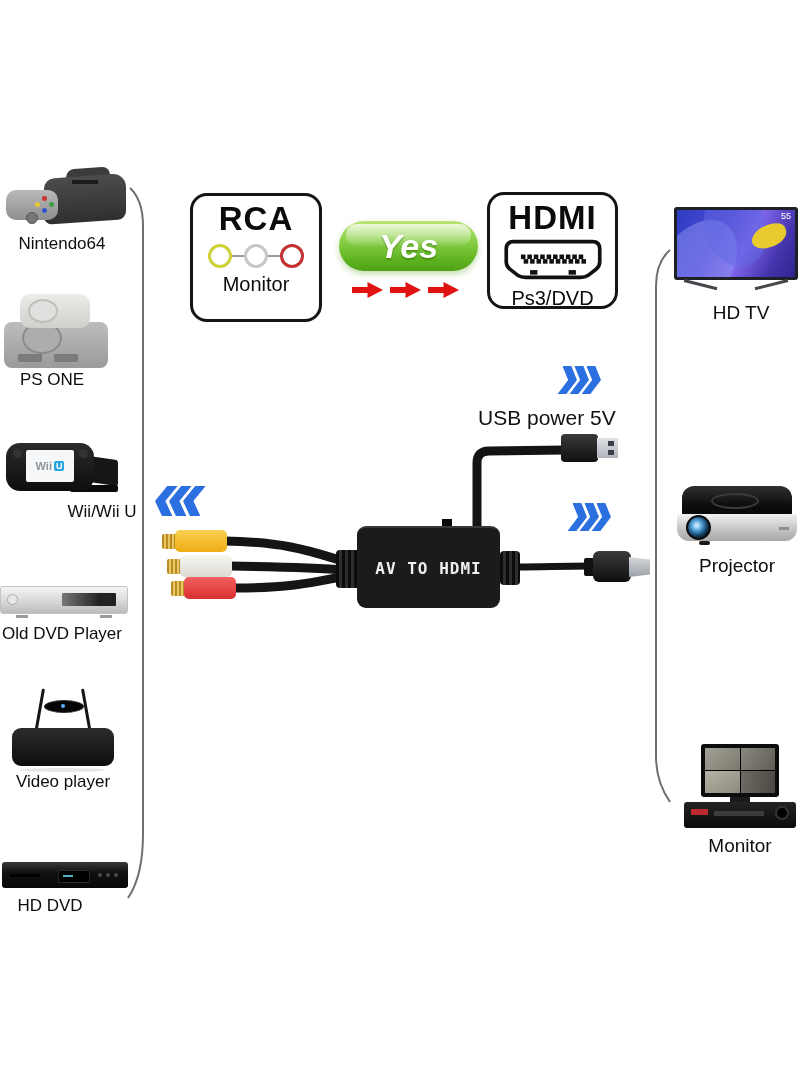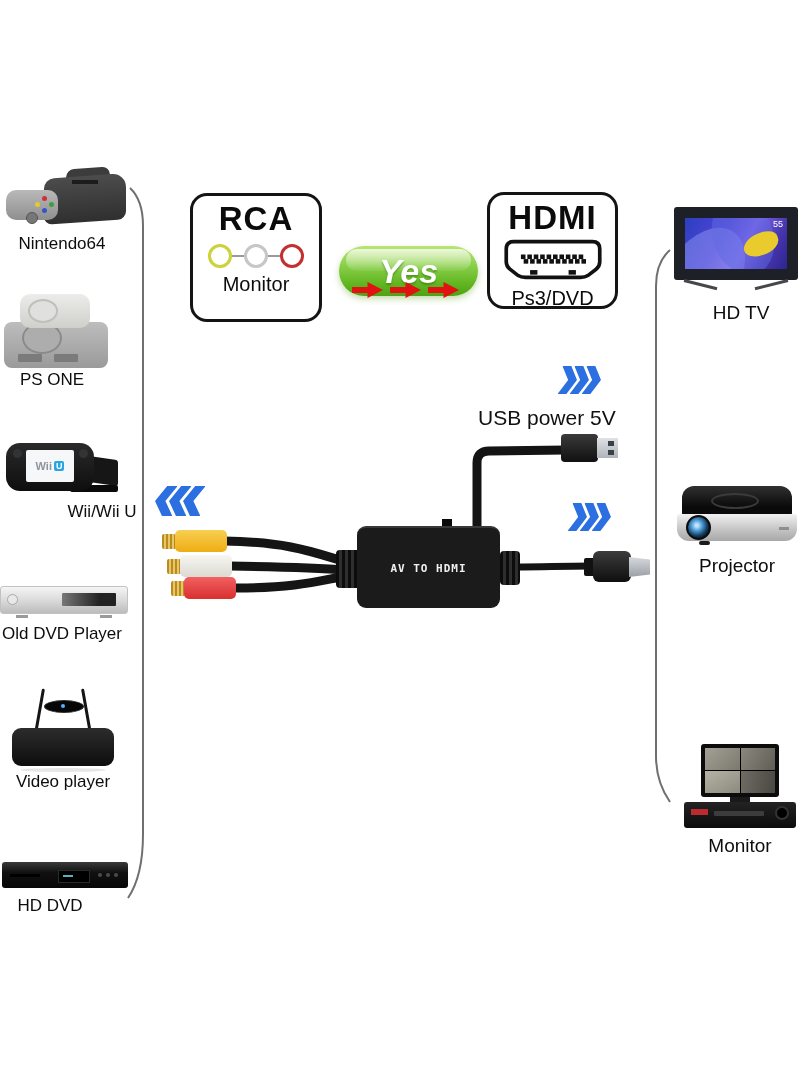--- a/index.html
+++ b/index.html
@@ -16,42 +16,42 @@
   .card-sub{font-size:20px;color:#0b0b0b;margin-top:4px;}
   .rca-row{display:flex;align-items:center;justify-content:center;margin-top:4px;height:27px;}
   .rca-dot{width:18px;height:18px;border-radius:50%;border:3px solid #ccc;background:#fff;}
   .rca-dot.y{border-color:#ccd238;}
   .rca-dot.w{border-color:#c6c6c6;}
   .rca-dot.r{border-color:#c43030;}
   .rca-link{width:12px;height:2px;background:#9a9a9a;}
 
   .yes{position:absolute;left:339px;top:221px;width:139px;height:50px;border-radius:25px;
        background:linear-gradient(180deg,#b9e473 0%,#8ed24e 35%,#62b622 75%,#4ea214 100%);
-       box-shadow:0 3px 6px rgba(110,170,50,.4);display:flex;align-items:center;justify-content:center;margin-top:25px;}
+       box-shadow:0 3px 6px rgba(110,170,50,.4);display:flex;align-items:center;justify-content:center;}
   .yes::before{content:"";position:absolute;left:7px;right:7px;top:3px;height:22px;border-radius:14px;
        background:linear-gradient(180deg,rgba(255,255,255,.75),rgba(255,255,255,.05));}
   .yes-text{position:relative;color:#fff;font-size:34px;font-weight:bold;font-style:italic;
        text-shadow:0 2px 2px rgba(40,100,0,.45);}
   .arrows{position:absolute;left:352px;top:281px;display:flex;gap:7px;}
   .arrow{width:31px;height:18px;background:#e01212;
          clip-path:polygon(0 34%,50% 34%,50% 6%,100% 50%,50% 94%,50% 66%,0 66%);}
 
   
   .chevrow{position:absolute;display:flex;}
   .chev-l{width:20px;height:30px;background:#2b6fe0;margin-right:-6px;transform:skewX(-10deg);
           clip-path:polygon(100% 0,48% 0,0 50%,48% 100%,100% 100%,52% 50%);}
   .chev-r{width:17px;height:28px;background:#2b6fe0;margin-right:-5px;transform:skewX(-10deg);
           clip-path:polygon(0 0,52% 0,100% 50%,52% 100%,0 100%,48% 50%);}
 
   
   .conv-box{position:absolute;left:357px;top:526px;width:143px;height:82px;background:#1b1b1b;
             border-radius:9px;border-top:2px solid #383838;box-sizing:border-box;
             display:flex;align-items:center;justify-content:center;}
   .conv-label{color:#f0f0f0;font-family:"DejaVu Sans Mono",monospace;font-weight:bold;
-              font-size:11px;letter-spacing:1px;}
+              font-size:16px;letter-spacing:1px;}
   .conv-switch{position:absolute;left:442px;top:519px;width:10px;height:8px;background:#0a0a0a;}
   .boot{position:absolute;border-radius:4px;
         background:repeating-linear-gradient(90deg,#0c0c0c 0 3px,#2e2e2e 3px 6px);}
   .jack-tip{position:absolute;width:14px;height:15px;border-radius:2px;
         background:repeating-linear-gradient(90deg,#b98b20 0 2px,#e7c766 2px 4px);}
   .jack-body{position:absolute;width:52px;height:22px;border-radius:5px;}
   .jack-body.y{background:linear-gradient(180deg,#f8cf52,#eead14);}
   .jack-body.w{background:linear-gradient(180deg,#f7f6f2,#dbd9d0);}
   .jack-body.r{background:linear-gradient(180deg,#f26060,#d92f2f);}
   .usb-body{position:absolute;left:561px;top:434px;width:37px;height:28px;border-radius:4px;
@@ -120,21 +120,21 @@
 
   .hd-body{position:absolute;left:0;top:4px;width:126px;height:26px;
       background:linear-gradient(180deg,#3a3a3a,#111 40%,#060606);border-radius:3px;}
   .hd-win{position:absolute;left:56px;top:12px;width:30px;height:11px;background:#000;border:1px solid #2a2a2a;}
   .hd-dash{position:absolute;top:4px;width:10px;height:2px;background:#58b0c4;}
   .hd-dot{position:absolute;top:15px;width:4px;height:4px;border-radius:50%;background:#4a4a4a;}
   .hd-slot{position:absolute;left:8px;top:16px;width:30px;height:3px;background:#000;}
 
   
   .tv-frame{position:absolute;left:0;top:0;width:124px;height:73px;background:#1d2026;
-      border-radius:3px;padding:11px;box-sizing:border-box;}
+      border-radius:3px;padding:3px;box-sizing:border-box;}
   .tv-screen{position:relative;width:100%;height:100%;overflow:hidden;
       background:linear-gradient(118deg,#2c3ec0 0%,#4f46d6 35%,#7e64ea 58%,#4736ae 80%,#2d2490 100%);}
   .tv-petal1{position:absolute;left:-12px;top:6px;width:70px;height:90px;background:rgba(150,160,245,.45);
       border-radius:50% 50% 50% 50%/60% 60% 40% 40%;transform:rotate(35deg);}
   .tv-petal2{position:absolute;left:28px;top:-22px;width:60px;height:80px;background:rgba(95,105,225,.5);
       border-radius:50%;transform:rotate(-20deg);}
   .tv-yellow{position:absolute;right:8px;top:15px;width:36px;height:22px;background:#e9cb2d;
       border-radius:60% 40% 55% 45%;transform:rotate(-18deg);}
   .tv-55{position:absolute;top:1px;right:4px;color:#fff;font-size:9px;}
   .tv-leg{position:absolute;top:72px;width:34px;height:3px;background:#46474c;}

